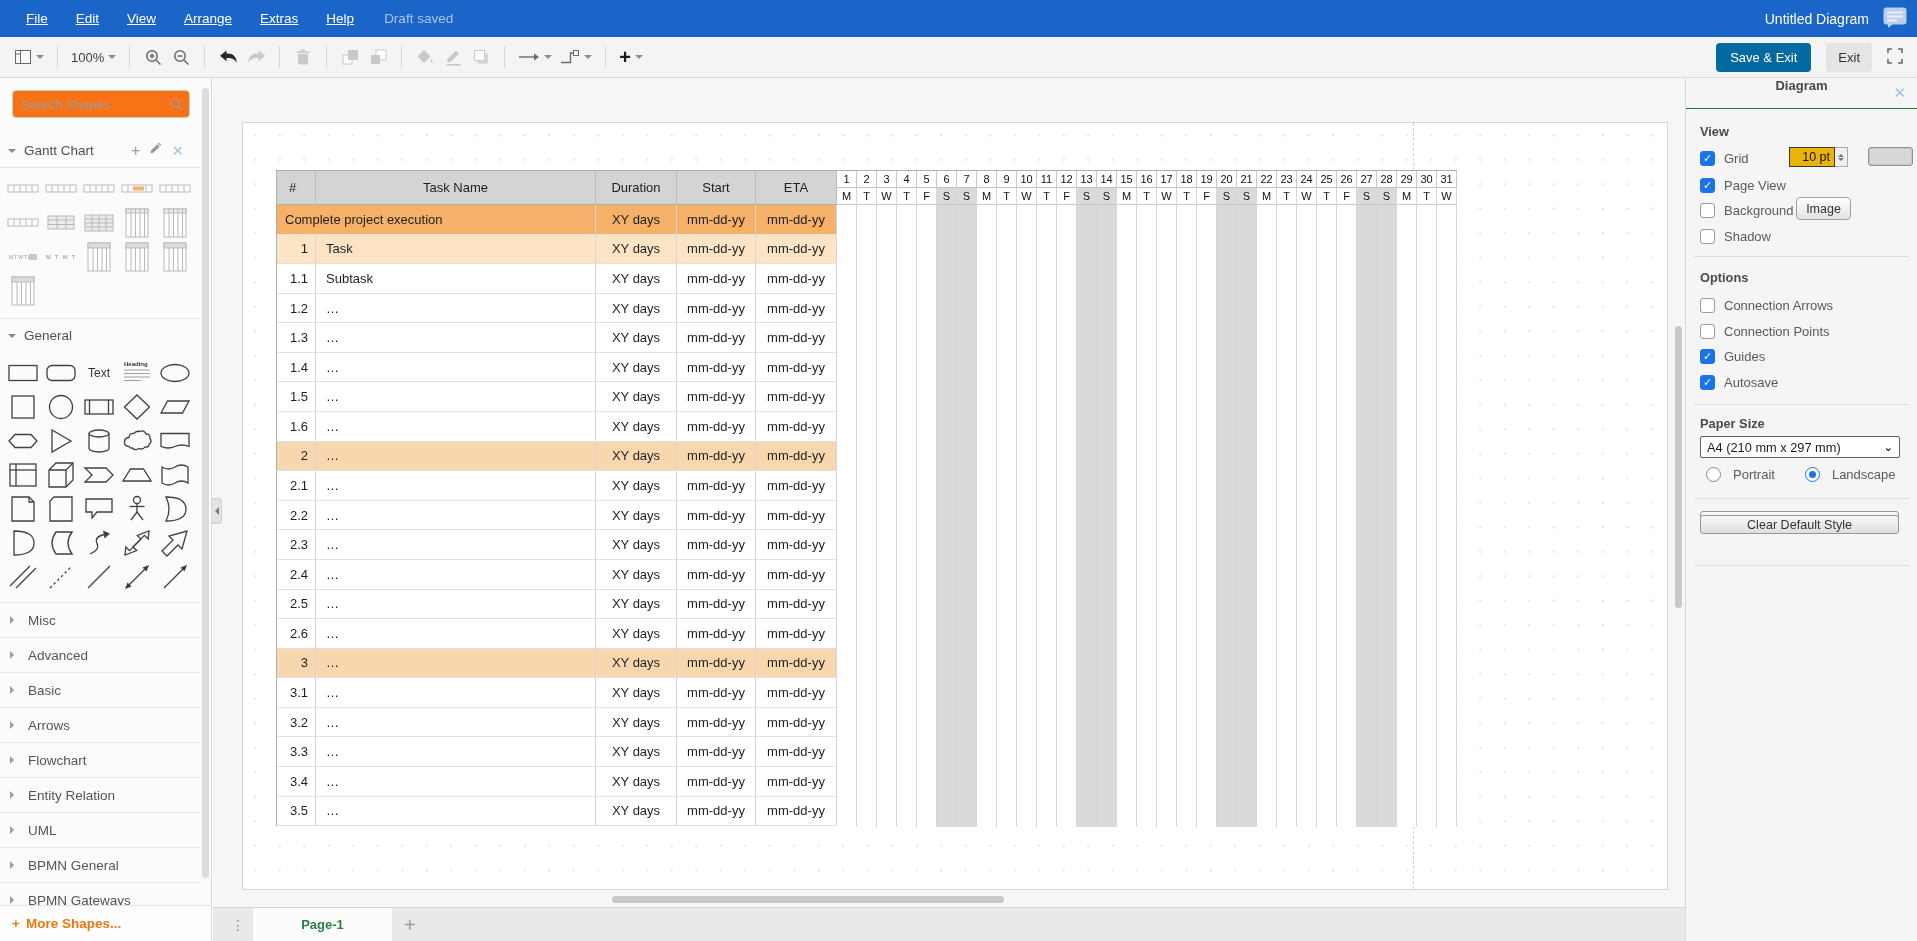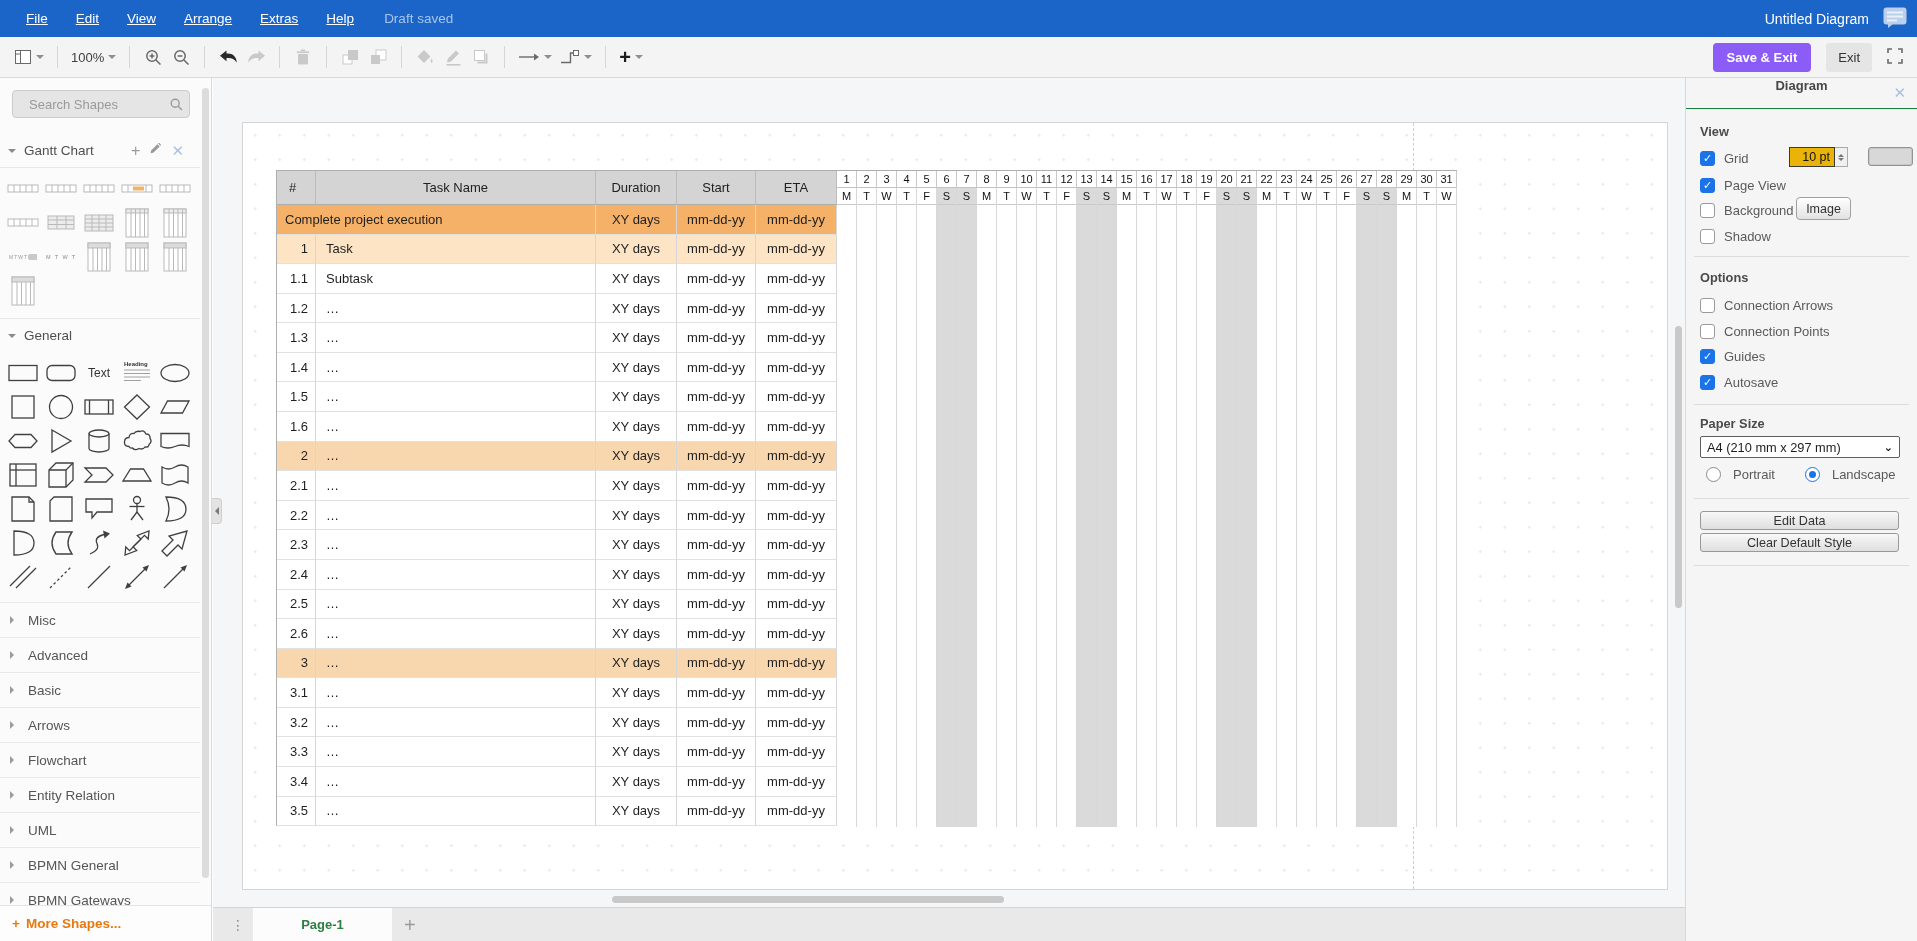--- a/index.html
+++ b/index.html
@@ -17,27 +17,27 @@
   
   .toolbar { position:absolute; left:0; top:37px; width:100%; height:41px; background:#f4f4f4; border-bottom:1px solid #d9d9d9; display:flex; align-items:center; padding-left:10px; z-index:9; }
   .tbtn { height:30px; min-width:28px; display:flex; align-items:center; justify-content:center; color:#696969; gap:4px; padding:0 4px; }
   .tbtn.disabled { color:#c9c9c9; }
   .tbtn.dark { color:#2a2a2a; }
   .tsep { width:1px; height:22px; background:#d6d6d6; margin:0 9px; }
   .caret { width:0; height:0; border:4px solid transparent; border-top-color:#8f8f8f; margin-top:4px; }
   .zoom-label { font-size:13px; color:#404040; }
   .plus-glyph { font-size:20px; font-weight:bold; color:#1d1d1d; line-height:20px; }
   .tb-right { position:absolute; right:0; top:37px; height:41px; display:flex; align-items:center; gap:15px; padding-right:14px; z-index:11; }
-  .btn-save { background:#8b5cf6; color:#fff; font-weight:bold; font-size:13px; padding:7px 14px; border-radius:4px; border:none; cursor:pointer; }
+  .btn-save { background:#0369a1; color:#fff; font-weight:normal; font-size:13px; padding:7px 14px; border-radius:4px; border:none; cursor:pointer; }
   .btn-exit { background:#e5e5e5; color:#333; font-size:13px; padding:7px 12px; border-radius:3px; border:none; cursor:pointer; }
 
   
   .sidebar { position:absolute; left:0; top:78px; width:212px; height:829px; background:#fbfbfb; border-right:1px solid #d9d9d9; overflow:hidden; }
   .search-wrap { position:absolute; left:12px; top:12px; width:178px; height:28px; }
-  .search-wrap input { width:100%; height:100%; border:1px solid #ccc; border-radius:4px; background:#e5e5e5; font-size:13px; padding:0 24px 0 16px; color:#333; outline:none; }
+  .search-wrap input { width:100%; height:100%; border:1px solid #ccc; border-radius:4px; background:#f97316; font-size:13px; padding:0 24px 0 8px; color:#333; outline:none; }
   .search-wrap input::placeholder { color:#9a9a9a; }
   .search-wrap svg { position:absolute; right:7px; top:8px; }
   .side-head { position:absolute; left:0; width:200px; height:34px; display:flex; align-items:center; padding-left:8px; color:#4f4f4f; font-size:13.5px; gap:8px; }
   .tri-down { width:0; height:0; border:4px solid transparent; border-top-color:#8a8a8a; margin-top:4px; }
   .tri-right { width:0; height:0; border:4px solid transparent; border-left-color:#9c9c9c; margin-left:2px; }
   .gantt-head { top:56px; border-bottom:1px solid #e7e7e7; }
   .gantt-tools { margin-left:auto; display:flex; align-items:center; gap:9px; padding-right:16px; }
   .gantt-tools .gplus { color:#9a9a9a; font-size:16px; }
   .gantt-tools .gx { color:#a9c2e2; font-size:15px; }
   .thumb-grid { position:absolute; left:4px; top:94px; width:196px; display:grid; grid-template-columns:repeat(5,38px); grid-auto-rows:34px; }
@@ -1052,17 +1052,17 @@
 
     <div class="radio-row">
       <span class="radio"></span>
       <span class="radio-lbl">Portrait</span>
       <span class="radio on"></span>
       <span>Landscape</span>
     </div>
 
     <div class="p-div" style="top:420px"></div>
     <div class="p-btn" style="top:433px">Edit Data</div>
-    <div class="p-btn" style="top:455px">Clear Default Style</div>
+    <div class="p-btn" style="top:437px">Clear Default Style</div>
     <div class="p-div" style="top:487px"></div>
   </aside>
 
 </div>
 
 </body></html>

